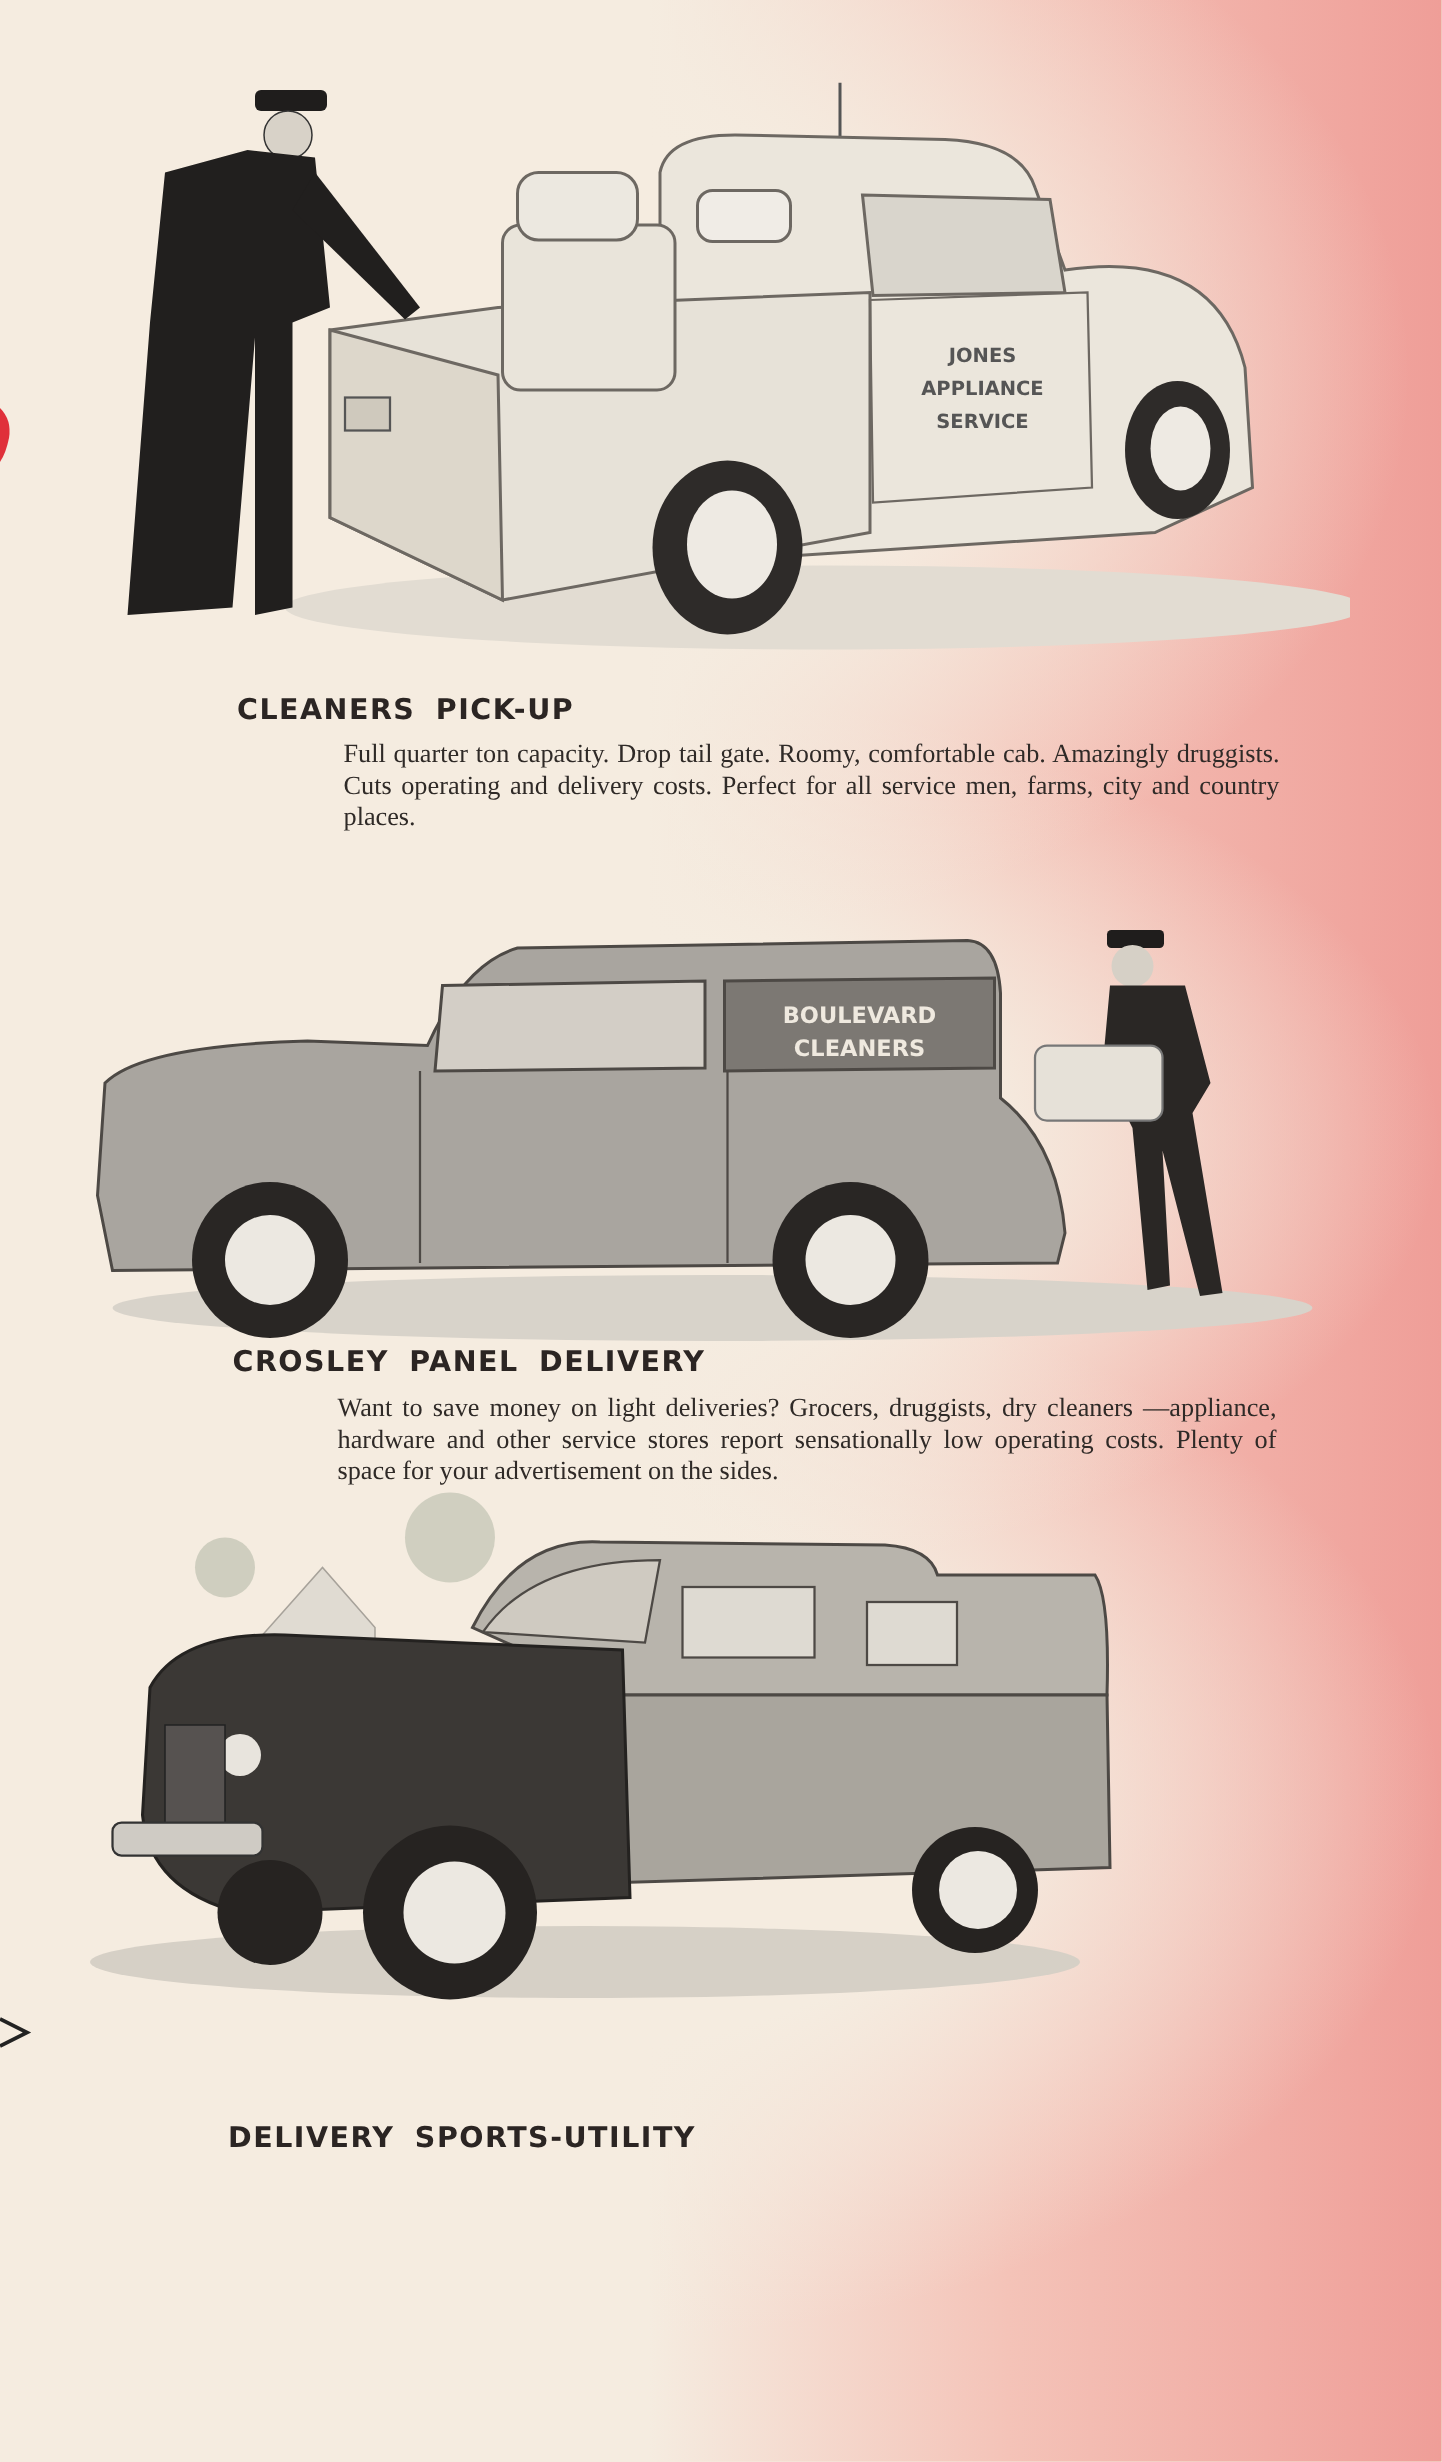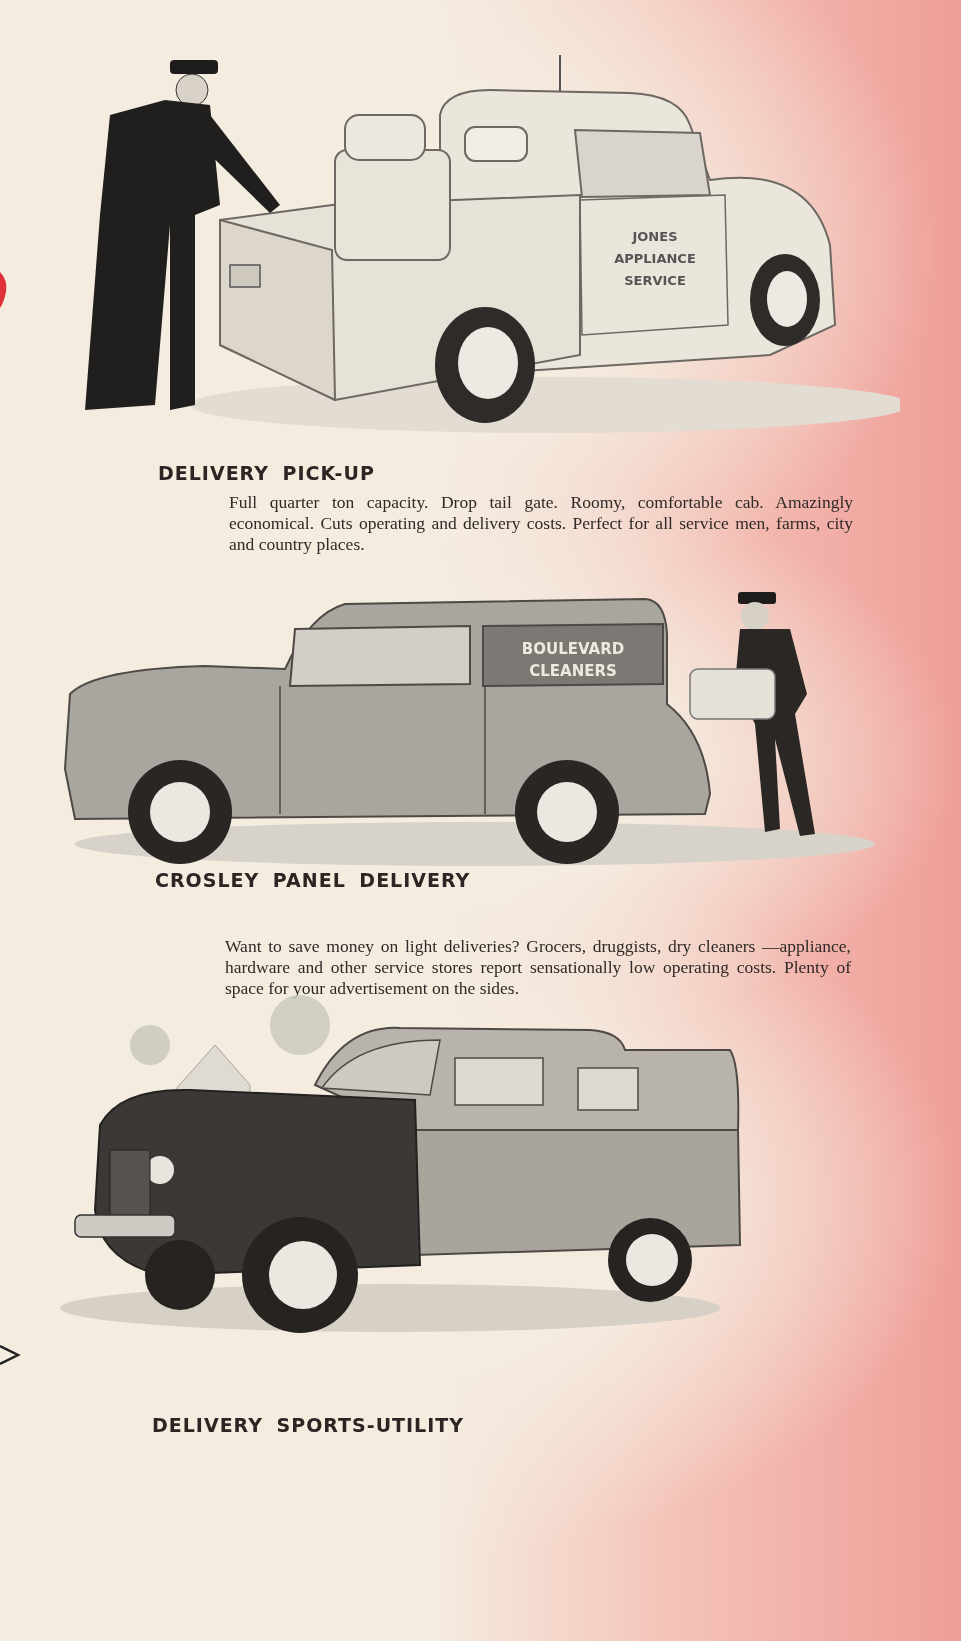--- a/index.html
+++ b/index.html
@@ -69,25 +69,25 @@
     <ellipse cx="418" cy="308" rx="30" ry="36" fill="#eeeae3"></ellipse>
     <ellipse cx="715" cy="245" rx="35" ry="46" fill="#2e2b29"></ellipse>
     <ellipse cx="717" cy="244" rx="20" ry="28" fill="#eeeae3"></ellipse>
 
     <rect x="100" y="5" width="48" height="14" rx="4" fill="#1f1d1c"></rect>
     <circle cx="122" cy="35" r="16" fill="#d8d2c8" stroke="#333" stroke-width="1"></circle>
     <path d="M95 45 L140 50 L150 150 L125 160 L125 350 L100 355 L100 170 L85 350 L15 355 L30 160 L40 60 Z" fill="#211f1e"></path>
     <path d="M140 60 L210 150 L200 158 L125 85 Z" fill="#211f1e"></path>
   </svg>
 
-  <div class="title" style="left:158px;top:462px;">DELIVERY PICK-UP</div>
-  <div class="desc" style="left:229px;top:492px;width:624px;">Full quarter ton capacity. Drop tail gate. Roomy, comfortable cab. Amazingly economical. Cuts operating and delivery costs. Perfect for all service men, farms, city and country places.</div>
+  <div class="title" style="left:158px;top:462px;">CLEANERS PICK-UP</div>
+  <div class="desc" style="left:229px;top:492px;width:624px;">Full quarter ton capacity. Drop tail gate. Roomy, comfortable cab. Amazingly druggists. Cuts operating and delivery costs. Perfect for all service men, farms, city and country places.</div>
 </div>
 
-<div class="section" style="top:564px;height:410px;padding-left:38px;">
+<div class="section" style="top:592px;height:410px;padding-left:38px;">
   <svg class="illus" style="left:55px;top:10px" width="830" height="300" viewBox="0 0 830 300">
     <ellipse cx="420" cy="270" rx="400" ry="22" fill="#d8d3ca"></ellipse>
 
     <path d="M10 195 L15 120 Q40 95 150 92 L230 95 Q255 40 290 30 L590 25 Q610 26 612 60 L612 130 Q650 160 655 220 L650 240 L20 245 Z" fill="#a9a59f" stroke="#4d4945" stroke-width="2"></path>
     <path d="M240 55 L415 52 L415 110 L235 112 Z" fill="#d3cec6" stroke="#4d4945" stroke-width="2"></path>
     <path d="M428 52 L608 50 L608 110 L428 112 Z" fill="#7c7873" stroke="#4d4945" stroke-width="2"></path>
     <text x="518" y="80" text-anchor="middle" font-family="DejaVu Sans, sans-serif" font-size="15" font-weight="bold" fill="#efe9df">BOULEVARD</text>
     <text x="518" y="102" text-anchor="middle" font-family="DejaVu Sans, sans-serif" font-size="15" font-weight="bold" fill="#efe9df">CLEANERS</text>
     <line x1="225" y1="112" x2="225" y2="240" stroke="#4d4945" stroke-width="1.5"></line>
     <line x1="430" y1="112" x2="430" y2="240" stroke="#4d4945" stroke-width="1.5"></line>
@@ -97,21 +97,21 @@
     <circle cx="512" cy="238" r="52" fill="#292624"></circle>
     <circle cx="512" cy="238" r="30" fill="#ece8e1"></circle>
 
     <rect x="683" y="18" width="38" height="12" rx="3" fill="#1f1d1c"></rect>
     <circle cx="700" cy="42" r="14" fill="#d6d0c6"></circle>
     <path d="M685 55 L735 55 L752 120 L740 140 L760 260 L745 262 L720 165 L725 255 L710 258 L700 150 L680 110 Z" fill="#2a2725"></path>
     <rect x="635" y="95" width="85" height="50" rx="8" fill="#e6e1d8" stroke="#777" stroke-width="1.5"></rect>
   </svg>
 
   <div class="title" style="left:155px;top:305px;text-align:right;">CROSLEY PANEL DELIVERY</div>
-  <div class="desc" style="left:225px;top:336px;width:626px;margin-top:36px;">Want to save money on light deliveries? Grocers, druggists, dry cleaners —appliance, hardware and other service stores report sensationally low operating costs. Plenty of space for your advertisement on the sides.</div>
+  <div class="desc" style="left:225px;top:336px;width:626px;">Want to save money on light deliveries? Grocers, druggists, dry cleaners —appliance, hardware and other service stores report sensationally low operating costs. Plenty of space for your advertisement on the sides.</div>
 </div>
 
 <div class="section" style="top:990px;height:651px;">
   <svg class="illus" style="left:60px;top:0px" width="700" height="350" viewBox="0 0 700 350">
     <ellipse cx="330" cy="318" rx="330" ry="24" fill="#d6d0c6"></ellipse>
 
     <circle cx="240" cy="35" r="30" fill="#c7c8b8" opacity="0.8"></circle>
     <circle cx="90" cy="55" r="20" fill="#c6c7b6" opacity="0.8"></circle>
     <path d="M115 100 L155 55 L190 95 L190 110 L120 110 Z" fill="#e0dbd2" stroke="#a7a29a" stroke-width="1"></path>
 

